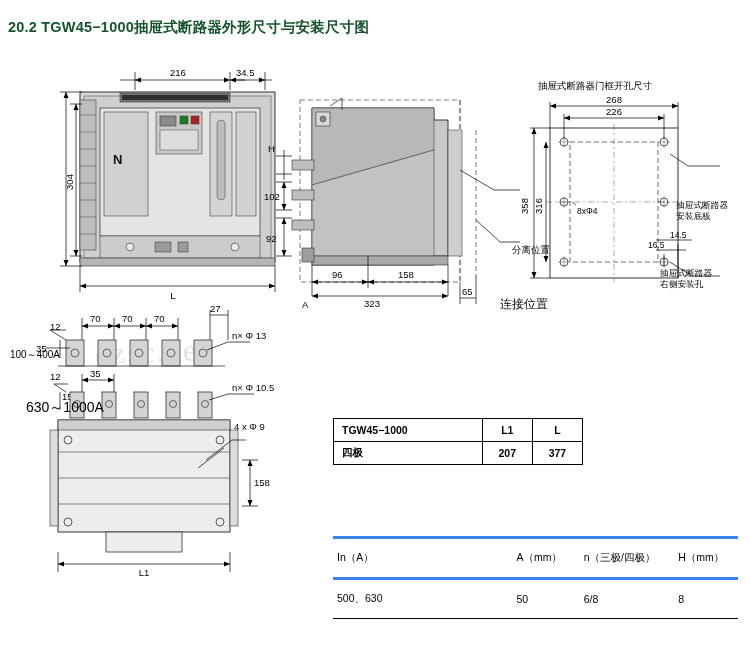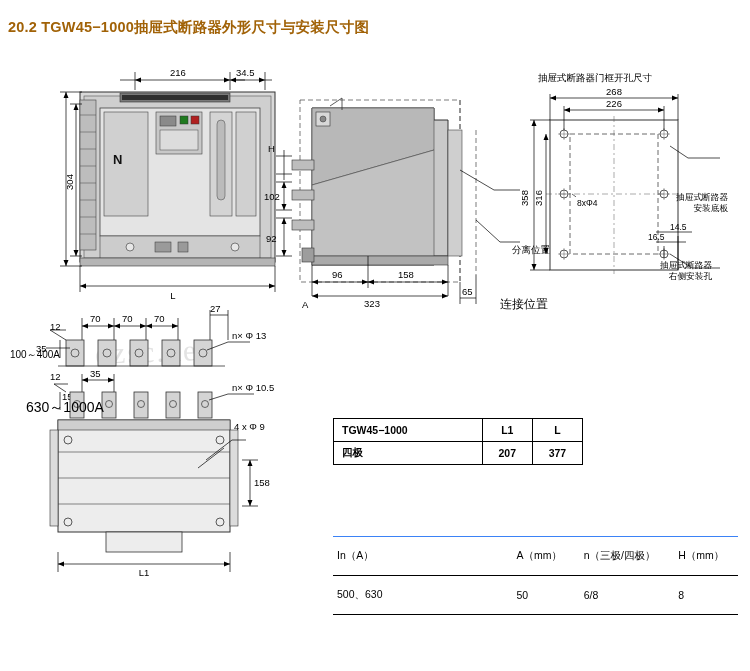--- a/index.html
+++ b/index.html
@@ -8,33 +8,33 @@
     background:#ffffff;
     font-family:"Liberation Sans", sans-serif;
     color:#000;
     position:relative;
     overflow:hidden;
   }
   .page{position:relative;width:750px;height:671px;}
   .title{
     position:absolute;left:8px;top:18px;
     font-size:14.5px;font-weight:bold;letter-spacing:0.2px;
-    color:#a16207;
+    color:#14532d;
   }
   .abs{position:absolute;}
   svg{display:block;}
   .dim{font-size:9.5px;font-family:"Liberation Sans",sans-serif;fill:#000;}
   .dimsm{font-size:8.5px;fill:#000;}
   
   table{border-collapse:collapse;font-size:10.5px;}
   .tbl1{position:absolute;left:333px;top:418px;width:250px;font-weight:bold;}
   .tbl1 td{border:1px solid #000;height:22px;text-align:center;padding:0 4px;}
   .tbl1 td.first{text-align:left;padding-left:8px;}
   .tbl2{position:absolute;left:333px;top:536px;width:405px;}
-  .tbl2 td{border-top:1px solid #3b82f6;border-bottom:1px solid #000;height:22px;padding:8px 4px;}
+  .tbl2 td{border-top:3px solid #3b82f6;border-bottom:1px solid #000;height:22px;padding:8px 4px;}
   .wm{
     position:absolute;left:95px;top:335px;
     font-size:30px;color:#e3e3e3;font-family:"Liberation Serif",serif;
     letter-spacing:2px;
     transform:rotate(-2deg);
     pointer-events:none;
   }
 </style>
 </head>
 <body>
@@ -221,21 +221,21 @@
         <line x1="198" y1="110" x2="232" y2="130"></line>
         <line x1="232" y1="130" x2="258" y2="130"></line>
         <line x1="214" y1="160" x2="238" y2="182"></line>
         <line x1="238" y1="182" x2="258" y2="182"></line>
       </g>
     </svg>
     <div class="abs" style="left:250px;top:184px;font-size:9.5px;white-space:nowrap;">分离位置</div>
     <div class="abs" style="left:238px;top:236px;font-size:12px;white-space:nowrap;">连接位置</div>
   </div>
 
-  <div class="abs" style="left:520px;top:72px;text-align:right;">
+  <div class="abs" style="left:520px;top:80px;">
     <div class="abs" style="left:18px;top:0px;font-size:9.5px;white-space:nowrap;">抽屉式断路器门框开孔尺寸</div>
     <svg width="225" height="215" viewBox="0 0 225 215" style="margin-top:14px;">
 
       <rect x="30" y="34" width="128" height="150" fill="none" stroke="#333" stroke-width="1"></rect>
 
       <rect x="50" y="48" width="88" height="120" fill="none" stroke="#444" stroke-width="0.8" stroke-dasharray="5,3"></rect>
 
       <g fill="none" stroke="#333" stroke-width="0.8">
         <circle cx="44" cy="48" r="4"></circle>
           <circle cx="144" cy="48" r="4"></circle>

